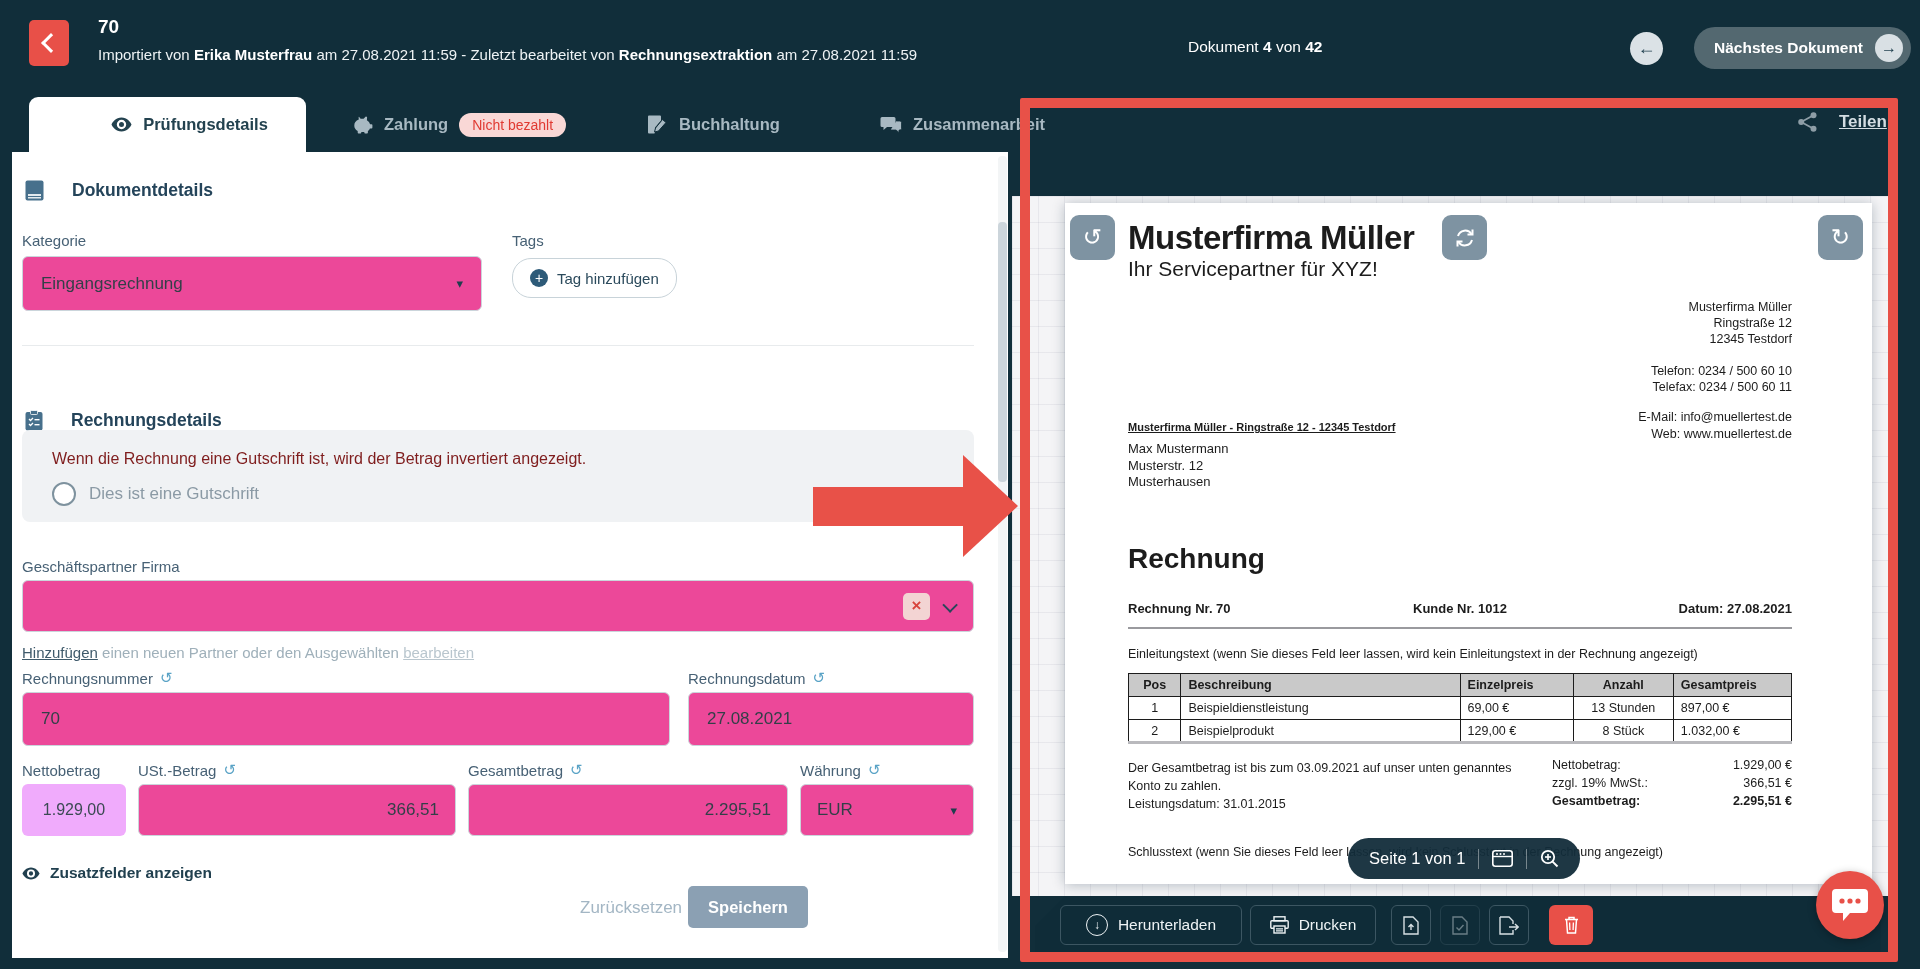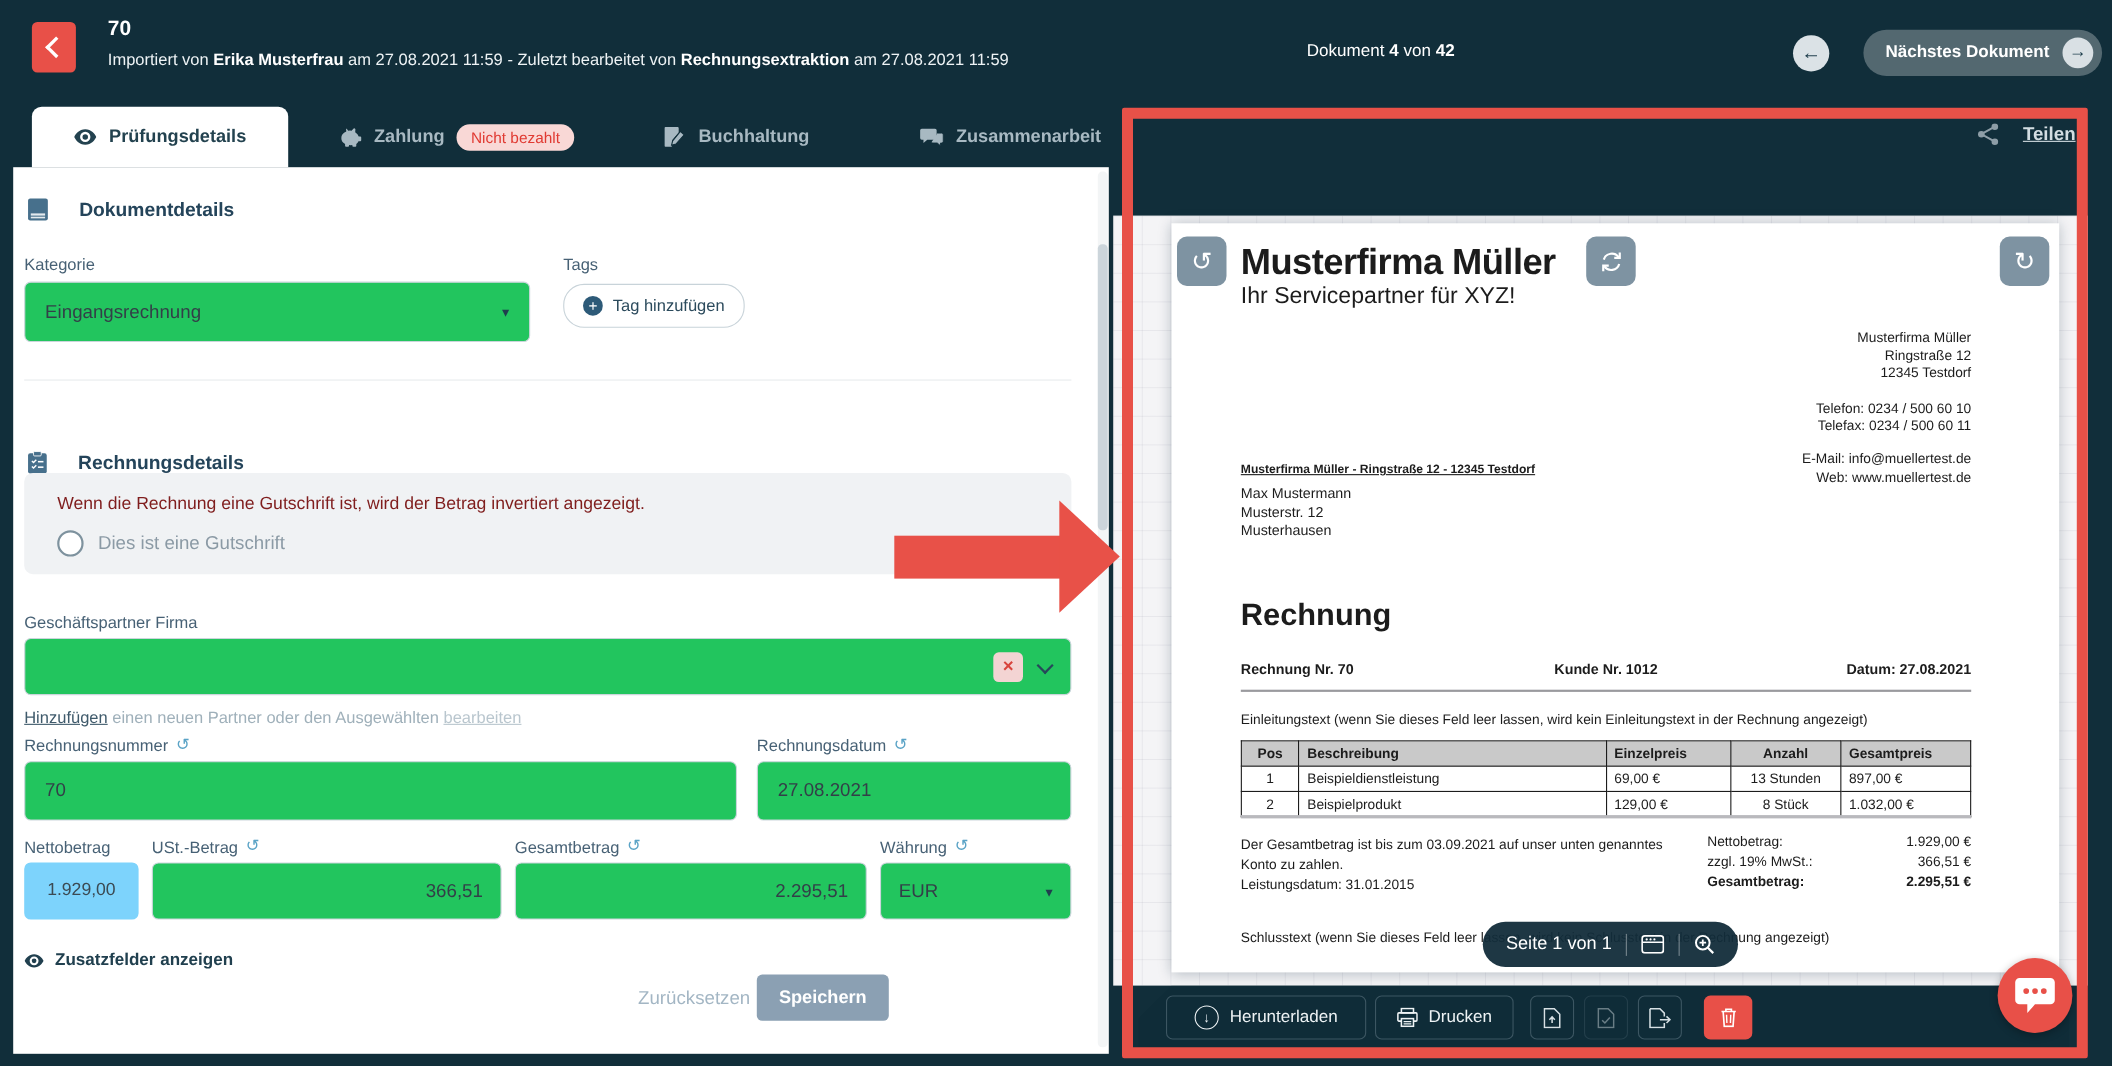--- a/index.html
+++ b/index.html
@@ -24,21 +24,21 @@
   .prev-btn{left:1630px;top:32px;width:33px;height:33px;border-radius:50%;
     background:#dbe2e6;display:flex;align-items:center;justify-content:center;
     color:#1d3d4c;font-size:18px;cursor:pointer;}
   .next-btn{left:1694px;top:27px;height:42px;border-radius:21px;background:rgba(255,255,255,0.28);
     display:flex;align-items:center;gap:12px;padding:0 8px 0 20px;cursor:pointer;}
   .next-btn .nb-label{color:#fff;font-size:15.5px;font-weight:bold;}
   .nb-circle{width:28px;height:28px;border-radius:50%;background:#d9e0e4;color:#1d3d4c;
     display:flex;align-items:center;justify-content:center;font-size:16px;}
 
   
-  .tab{top:97px;height:55px;display:flex;align-items:center;gap:11px;cursor:pointer;}
+  .tab{top:97px;height:55px;display:flex;align-items:center;gap:11px;cursor:pointer;padding-left:44px;}
   .tab-active{left:29px;width:233px;background:#fff;border-radius:9px 9px 0 0;justify-content:center;}
   .tab-active .tab-label{color:#23424f;font-weight:bold;font-size:16.5px;}
   .tab-idle .tab-label{color:#a8b9c2;font-weight:bold;font-size:16.5px;}
   .tab-zahlung{left:306px;}
   .tab-buchhaltung{left:604px;}
   .tab-zusammenarbeit{left:836px;}
   .tab-icon{display:flex;align-items:center;}
   .badge-unpaid{background:#f9d8d6;color:#e03a32;font-size:14px;border-radius:14px;
     padding:4px 13px;font-weight:normal;}
   .share-link{left:1798px;top:112px;display:flex;align-items:center;gap:22px;cursor:pointer;z-index:5;}
@@ -47,21 +47,21 @@
   
   .left-panel{left:12px;top:152px;width:996px;height:806px;background:#fff;}
   .lp-scroll{right:1px;top:4px;width:9px;height:796px;background:#f3f5f6;border-radius:4px;}
   .lp-thumb{right:1px;top:70px;width:9px;height:260px;background:#ccd5db;border-radius:4px;}
   .sec-head{display:flex;align-items:center;gap:28px;}
   .sec-head .sec-title{font-size:17.5px;font-weight:bold;color:#24445a;}
   .sh1{left:13px;top:28px;}
   .sh2{left:13px;top:234px;margin-top:24px;}
   .field-label{font-size:15px;color:#476175;display:flex;align-items:center;gap:7px;white-space:nowrap;}
   .hist-icon{color:#5aa3c6;font-size:15px;line-height:1;transform:translateY(-1px);}
-  .inputlike{background:#22c55e;border:1px solid #cbd5db;border-radius:6px;font-size:17px;color:#333f48;
+  .inputlike{background:#ec4899;border:1px solid #cbd5db;border-radius:6px;font-size:17px;color:#333f48;
     display:flex;align-items:center;box-sizing:border-box;}
   .caret{color:#203e4e;font-size:13px;}
   .lbl-kategorie{left:10px;top:80px;}
   .sel-kategorie{left:10px;top:104px;width:460px;height:55px;padding:0 18px;justify-content:space-between;cursor:pointer;}
   .lbl-tags{left:500px;top:80px;}
   .tag-btn{left:500px;top:106px;height:38px;border:1px solid #c8d3d9;border-radius:19px;background:#fff;
     display:flex;align-items:center;gap:9px;padding:0 17px;cursor:pointer;}
   .plus-circle{width:18px;height:18px;border-radius:50%;background:#2d5a78;color:#fff;font-size:14px;
     display:flex;align-items:center;justify-content:center;line-height:1;}
   .tag-btn .tag-label{font-size:15px;color:#2b4a5c;}
@@ -82,21 +82,21 @@
   .hint-edit{color:#b9c6ce;text-decoration:underline;cursor:pointer;}
   .lbl-rnr{left:10px;top:518px;}
   .lbl-rdatum{left:676px;top:518px;}
   .inp-rnr{left:10px;top:540px;width:648px;height:54px;padding:0 18px;}
   .inp-rdatum{left:676px;top:540px;width:286px;height:54px;padding:0 18px;}
   input.native{outline:none;font-family:"Liberation Sans",sans-serif;}
   .lbl-netto{left:10px;top:610px;}
   .lbl-ust{left:126px;top:610px;}
   .lbl-gesamt{left:456px;top:610px;}
   .lbl-waehrung{left:788px;top:610px;}
-  .netto-box{left:10px;top:632px;width:104px;height:52px;background:#7dd3fc;border-radius:6px;
+  .netto-box{left:10px;top:632px;width:104px;height:52px;background:#f0abfc;border-radius:6px;
     display:flex;align-items:center;justify-content:center;font-size:16px;color:#3b4a53;}
   .inp-ust{left:126px;top:632px;width:318px;height:52px;padding:0 16px;text-align:right;}
   .inp-gesamt{left:456px;top:632px;width:320px;height:52px;padding:0 16px;text-align:right;}
   .sel-currency{left:788px;top:632px;width:174px;height:52px;padding:0 16px;justify-content:space-between;cursor:pointer;}
   .zusatz-link{left:10px;top:712px;display:flex;align-items:center;gap:10px;cursor:pointer;}
   .zusatz-link .z-label{font-size:15.5px;font-weight:bold;color:#21404f;}
   .reset-link{left:568px;top:746px;font-size:17px;color:#a3b6c4;cursor:pointer;}
   .save-btn{left:676px;top:734px;width:120px;height:42px;background:#8ba0b3;border-radius:5px;
     display:flex;align-items:center;justify-content:center;color:#fff;font-weight:bold;font-size:16.5px;cursor:pointer;}
 

